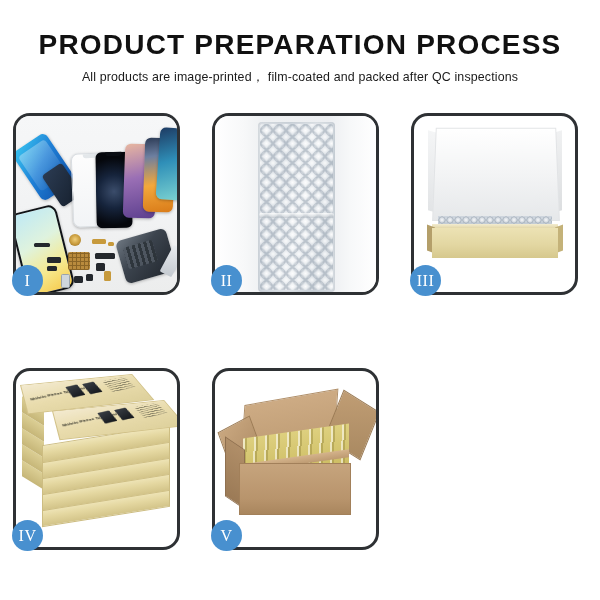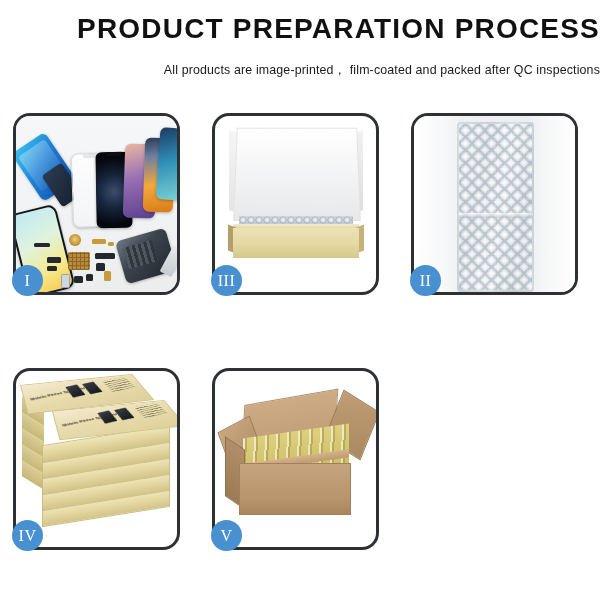--- a/index.html
+++ b/index.html
@@ -10,35 +10,35 @@
   body {
     width: 600px;
     height: 600px;
     font-family: "Liberation Sans", sans-serif;
     overflow: hidden;
     position: relative;
   }
 
   
   .header {
-    text-align: right;
-    padding-top: 14px;
+    text-align: center;
+    padding-top: 30px;
   }
   .title {
     font-size: 28px;
     font-weight: bold;
     letter-spacing: 1.2px;
     color: #111111;
     line-height: 1.1;
     font-family: "Liberation Sans", sans-serif;
   }
   .subtitle {
     font-size: 12.4px;
     color: #1a1a1a;
-    margin-top: 17px;
+    margin-top: 8px;
     letter-spacing: 0.15px;
     font-family: "Liberation Sans", sans-serif;
   }
 
   
   .grid {
     position: absolute;
     left: 13px;
     top: 113px;
     width: 574px;
@@ -464,43 +464,43 @@
       <div class="part part-dark" style="left:80px;top:147px;width:9px;height:8px;"></div>
       <div class="part" style="left:45px;top:158px;width:7px;height:12px;background:#cfd6dc;border:1px solid #9aa3ab;"></div>
       <div class="part part-dark" style="left:58px;top:160px;width:9px;height:7px;"></div>
       <div class="part part-dark" style="left:70px;top:158px;width:7px;height:7px;"></div>
       <div class="part part-gold" style="left:88px;top:155px;width:7px;height:10px;"></div>
       <div class="part" style="left:150px;top:130px;width:13px;height:30px;background:linear-gradient(160deg,#e9ecef,#c3c9cf);transform:rotate(28deg);"></div>
     </div>
     <div class="badge">I</div>
   </div>
 
+  <div class="panel p2">
+    <div class="panel-inner">
+      <div class="bw-bg"></div>
+      <div class="bubble-sheet"></div>
+      <div class="bw-seam"></div>
+    </div>
+    <div class="badge">II</div>
+  </div>
+
   <div class="panel p3">
     <div class="panel-inner">
       <div class="box3-lid-left"></div>
       <div class="box3-lid-right"></div>
       <div class="box3-lid"></div>
       <div class="box3-bubble"></div>
       <div class="box3-top-edge"></div>
       <div class="box3-front-l"></div>
       <div class="box3-front-r"></div>
       <div class="box3-front"></div>
     </div>
     <div class="badge">III</div>
   </div>
 
-  <div class="panel p2">
-    <div class="panel-inner">
-      <div class="bw-bg"></div>
-      <div class="bubble-sheet"></div>
-      <div class="bw-seam"></div>
-    </div>
-    <div class="badge">II</div>
-  </div>
-
   <div class="panel p4">
     <div class="panel-inner">
 
       <div class="stack-side" style="left:6px;top:96px;"></div>
       <div class="stack-box" style="left:26px;top:128px;"></div>
       <div class="stack-side" style="left:6px;top:80px;"></div>
       <div class="stack-box" style="left:26px;top:112px;"></div>
       <div class="stack-side" style="left:6px;top:64px;"></div>
       <div class="stack-box" style="left:26px;top:96px;"></div>
       <div class="stack-side" style="left:6px;top:48px;"></div>

